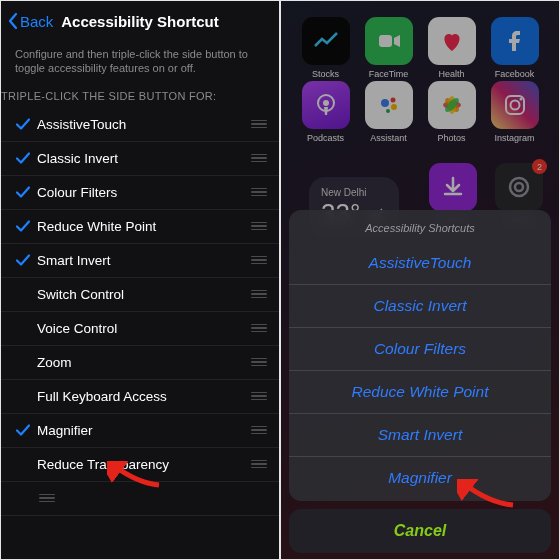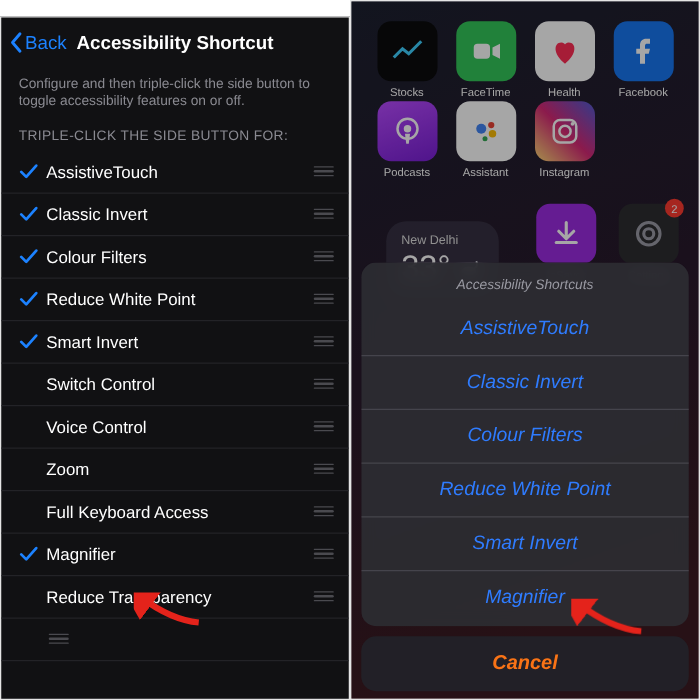--- a/index.html
+++ b/index.html
@@ -1,27 +1,27 @@
 <!DOCTYPE html>
 <html><head>
 <meta charset="utf-8">
 <style>
   * { margin: 0; padding: 0; box-sizing: border-box; font-family: -apple-system, "Helvetica Neue", Arial, sans-serif; }
   body { background: #fff; }
   .wrap { display: flex; width: 560px; height: 560px; background: #fff; }
   .half { width: 50%; position: relative; overflow: hidden; border: 1px solid #e5e5e5; }
 
   
-  .left { background: #111113; color: #fff; margin-top: 13px; }
+  .left { background: #111113; color: #fff; }
   .navbar { display: flex; align-items: center; justify-content: center; height: 40px; position: relative; }
   .back { position: absolute; left: 6px; display: flex; align-items: center; color: #1c82ff; font-size: 15px; }
   .back svg { margin-right: 1px; }
   .navtitle { color: #fff; font-size: 15px; font-weight: 600; }
   .explain { color: #8a8a91; font-size: 11px; line-height: 1.3; padding: 6px 14px 12px; }
-  .section-header { color: #8a8a91; font-size: 11px; padding: 2px 14px 6px; text-transform: uppercase; letter-spacing: .3px; }
+  .section-header { color: #8a8a91; font-size: 11px; padding: 2px 0 6px; text-transform: uppercase; letter-spacing: .3px; }
   .row { display: flex; align-items: center; height: 34px; padding: 0 12px 0 14px; border-bottom: 1px solid #232327; position: relative; }
   .check { width: 22px; display: flex; align-items: center; }
   .check svg { display: block; }
   .row .label { flex: 1; color: #fff; font-size: 13.5px; }
   .drag { display: flex; flex-direction: column; gap: 2px; width: 18px; align-items: flex-end; }
   .drag span { display: block; width: 16px; height: 1.5px; background: #4a4a4f; border-radius: 1px; }
 
   
   .right { background: linear-gradient(160deg,#1d2130 0%,#281a2c 45%,#3c1b22 85%); }
   .home-grid { display: grid; grid-template-columns: repeat(4, 52px); gap: 10px 11px; padding: 16px 6px 0; justify-content: center; }
@@ -35,21 +35,21 @@
   .widget .temp { color: #fff; font-size: 26px; font-weight: 400; display:flex; align-items:center; }
   .widget .wicon { margin-left:auto; }
 
   
   .sheet-dim { position:absolute; inset:0; background: rgba(0,0,0,.35); }
   .sheet-stack { position:absolute; left:8px; right:8px; bottom:6px;font-style:italic; }
   .sheet { background: rgba(44,44,50,.92); backdrop-filter: blur(6px); border-radius: 12px; padding: 6px 0 2px; }
   .sheet-title { color: #9a9aa3; font-size: 11px; text-align: center; padding: 6px 0 8px; }
   .sheet-item { color: #2f7cff; font-size: 15.5px; text-align: center; padding: 12px 0; border-top: .5px solid rgba(120,120,130,.35); }
   .sheet-item.first { border-top: none; }
-  .cancel-btn { margin-top: 8px; background: rgba(34,34,40,.95); border-radius: 12px; text-align:center; color:#f97316; font-size:16px; font-weight:600; padding:13px 0; }
+  .cancel-btn { margin-top: 8px; background: rgba(34,34,40,.95); border-radius: 12px; text-align:center; color:#84cc16; font-size:16px; font-weight:600; padding:13px 0; }
 
   
   .arrow { position: absolute; pointer-events: none; }
 </style>
 </head>
 <body>
 
 <div class="wrap">
 
   <div class="half left">
@@ -258,20 +258,33 @@
         <div class="app">
           <div class="icon" style="background:#ffffff;">
             <svg width="30" height="30" viewBox="0 0 30 30">
               <circle cx="11" cy="13" r="4" fill="#4285f4"></circle>
               <circle cx="19" cy="10" r="2.5" fill="#ea4335"></circle>
               <circle cx="20" cy="17" r="3" fill="#fbbc05"></circle>
               <circle cx="14" cy="21" r="2" fill="#34a853"></circle>
             </svg>
           </div>
           <div class="name">Assistant</div>
+        </div>
+        <div class="app">
+          <div class="icon" style="background:#ffffff;">
+            <svg width="30" height="30" viewBox="0 0 30 30">
+              <g transform="translate(15 15)">
+                <ellipse rx="9" ry="4" fill="#ff3b30" opacity=".8"></ellipse>
+                <ellipse rx="9" ry="4" transform="rotate(45)" fill="#ff9500" opacity=".8"></ellipse>
+                <ellipse rx="9" ry="4" transform="rotate(90)" fill="#ffcc00" opacity=".8"></ellipse>
+                <ellipse rx="9" ry="4" transform="rotate(135)" fill="#34c759" opacity=".8"></ellipse>
+              </g>
+            </svg>
+          </div>
+          <div class="name">Photos</div>
         </div>
         <div class="app">
           <div class="icon" style="background:linear-gradient(45deg,#feda75,#d62976,#4f5bd5);">
             <svg width="30" height="30" viewBox="0 0 30 30">
               <rect x="6" y="6" width="18" height="18" rx="5" fill="none" stroke="#fff" stroke-width="2"></rect>
               <circle cx="15" cy="15" r="4.5" fill="none" stroke="#fff" stroke-width="2"></circle>
               <circle cx="21" cy="9" r="1.5" fill="#fff"></circle>
             </svg>
           </div>
           <div class="name">Instagram</div>

